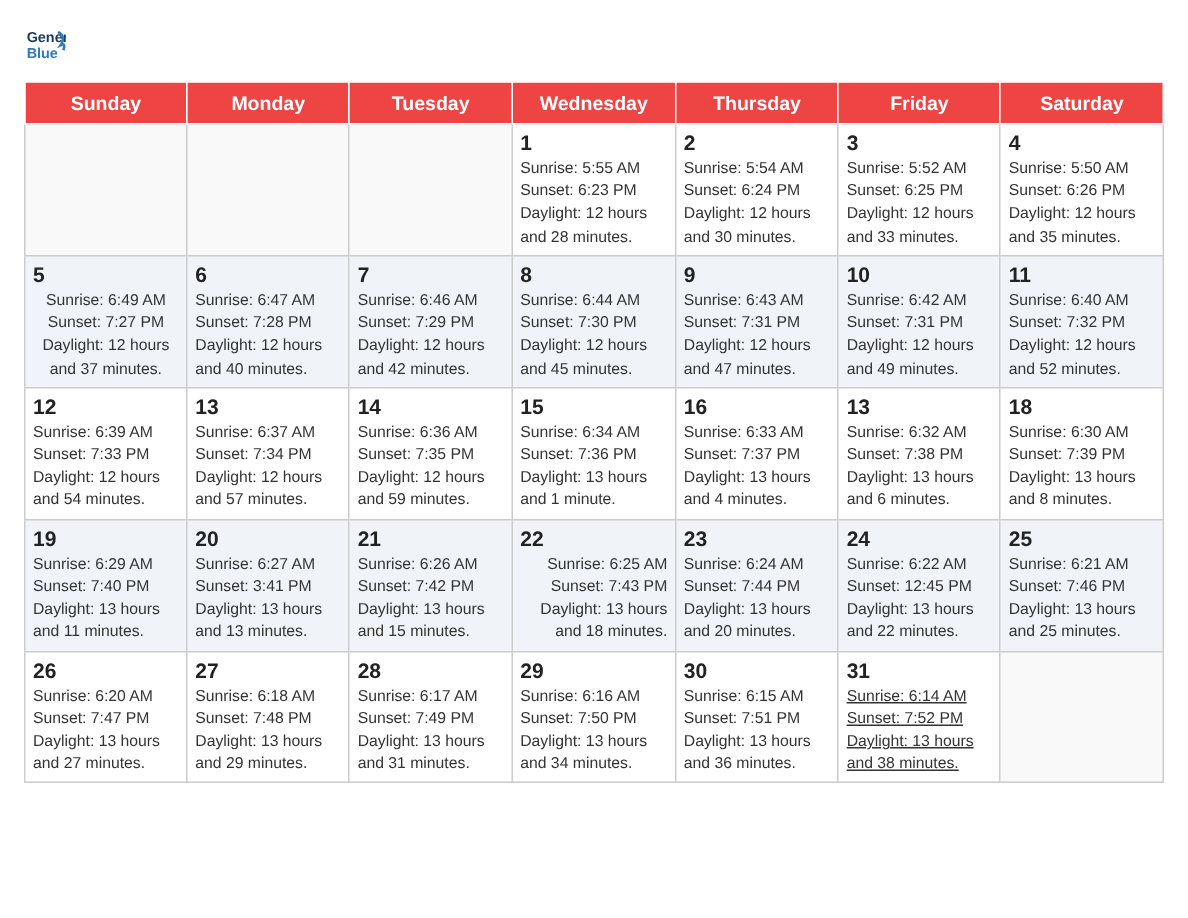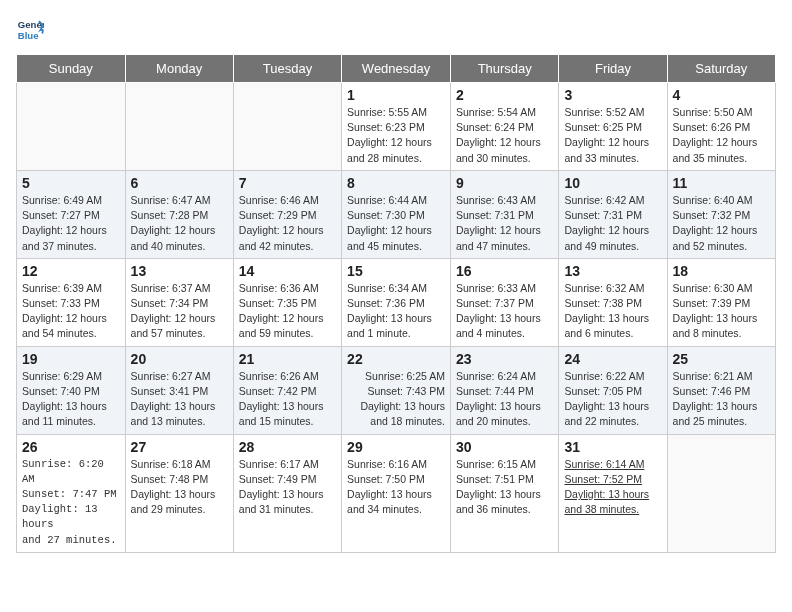--- a/index.html
+++ b/index.html
@@ -37,26 +37,26 @@
     .subtitle {
       font-size: 15px;
       color: #333;
     }
     table {
       width: 100%;
       border-collapse: collapse;
       font-size: 11px;
     }
     thead tr th {
-      background: #737373;
+      background: #ef4444;
       color: #fff;
       padding: 6px 4px;
       text-align: center;
       font-size: 13px;
-      font-weight: normal;
+      font-weight: bold;
       border: 1px solid #fff;
     }
     tbody tr td {
       border: 1px solid #ccc;
       vertical-align: top;
       padding: 4px 5px;
       width: 110px;
       min-height: 80px;
       background: #fff;
     }
@@ -143,21 +143,21 @@
           <span class="day-num">4</span>
           <div class="day-info" style="white-space: pre-line;">Sunrise: 5:50 AM
 Sunset: 6:26 PM
 Daylight: 12 hours
 and 35 minutes.</div>
         </td>
       </tr>
       <tr>
         <td>
           <span class="day-num">5</span>
-          <div class="day-info" style="white-space: pre-line;">Sunrise: 6:49 AM
+          <div class="day-info" style="white-space: pre-line; text-align: center;">Sunrise: 6:49 AM
 Sunset: 7:27 PM
 Daylight: 12 hours
 and 37 minutes.</div>
         </td>
         <td>
           <span class="day-num">6</span>
           <div class="day-info" style="white-space: pre-line;">Sunrise: 6:47 AM
 Sunset: 7:28 PM
 Daylight: 12 hours
 and 40 minutes.</div>
@@ -281,36 +281,36 @@
         <td>
           <span class="day-num">23</span>
           <div class="day-info" style="white-space: pre-line;">Sunrise: 6:24 AM
 Sunset: 7:44 PM
 Daylight: 13 hours
 and 20 minutes.</div>
         </td>
         <td>
           <span class="day-num">24</span>
           <div class="day-info" style="white-space: pre-line;">Sunrise: 6:22 AM
-Sunset: 7:05 PM
+Sunset: 12:45 PM
 Daylight: 13 hours
 and 22 minutes.</div>
         </td>
         <td>
           <span class="day-num">25</span>
           <div class="day-info" style="white-space: pre-line;">Sunrise: 6:21 AM
 Sunset: 7:46 PM
 Daylight: 13 hours
 and 25 minutes.</div>
         </td>
       </tr>
       <tr>
         <td>
           <span class="day-num">26</span>
-          <div class="day-info" style="white-space: pre-line; font-family: Liberation Mono, monospace;">Sunrise: 6:20 AM
+          <div class="day-info" style="white-space: pre-line;">Sunrise: 6:20 AM
 Sunset: 7:47 PM
 Daylight: 13 hours
 and 27 minutes.</div>
         </td>
         <td>
           <span class="day-num">27</span>
           <div class="day-info" style="white-space: pre-line;">Sunrise: 6:18 AM
 Sunset: 7:48 PM
 Daylight: 13 hours
 and 29 minutes.</div>

